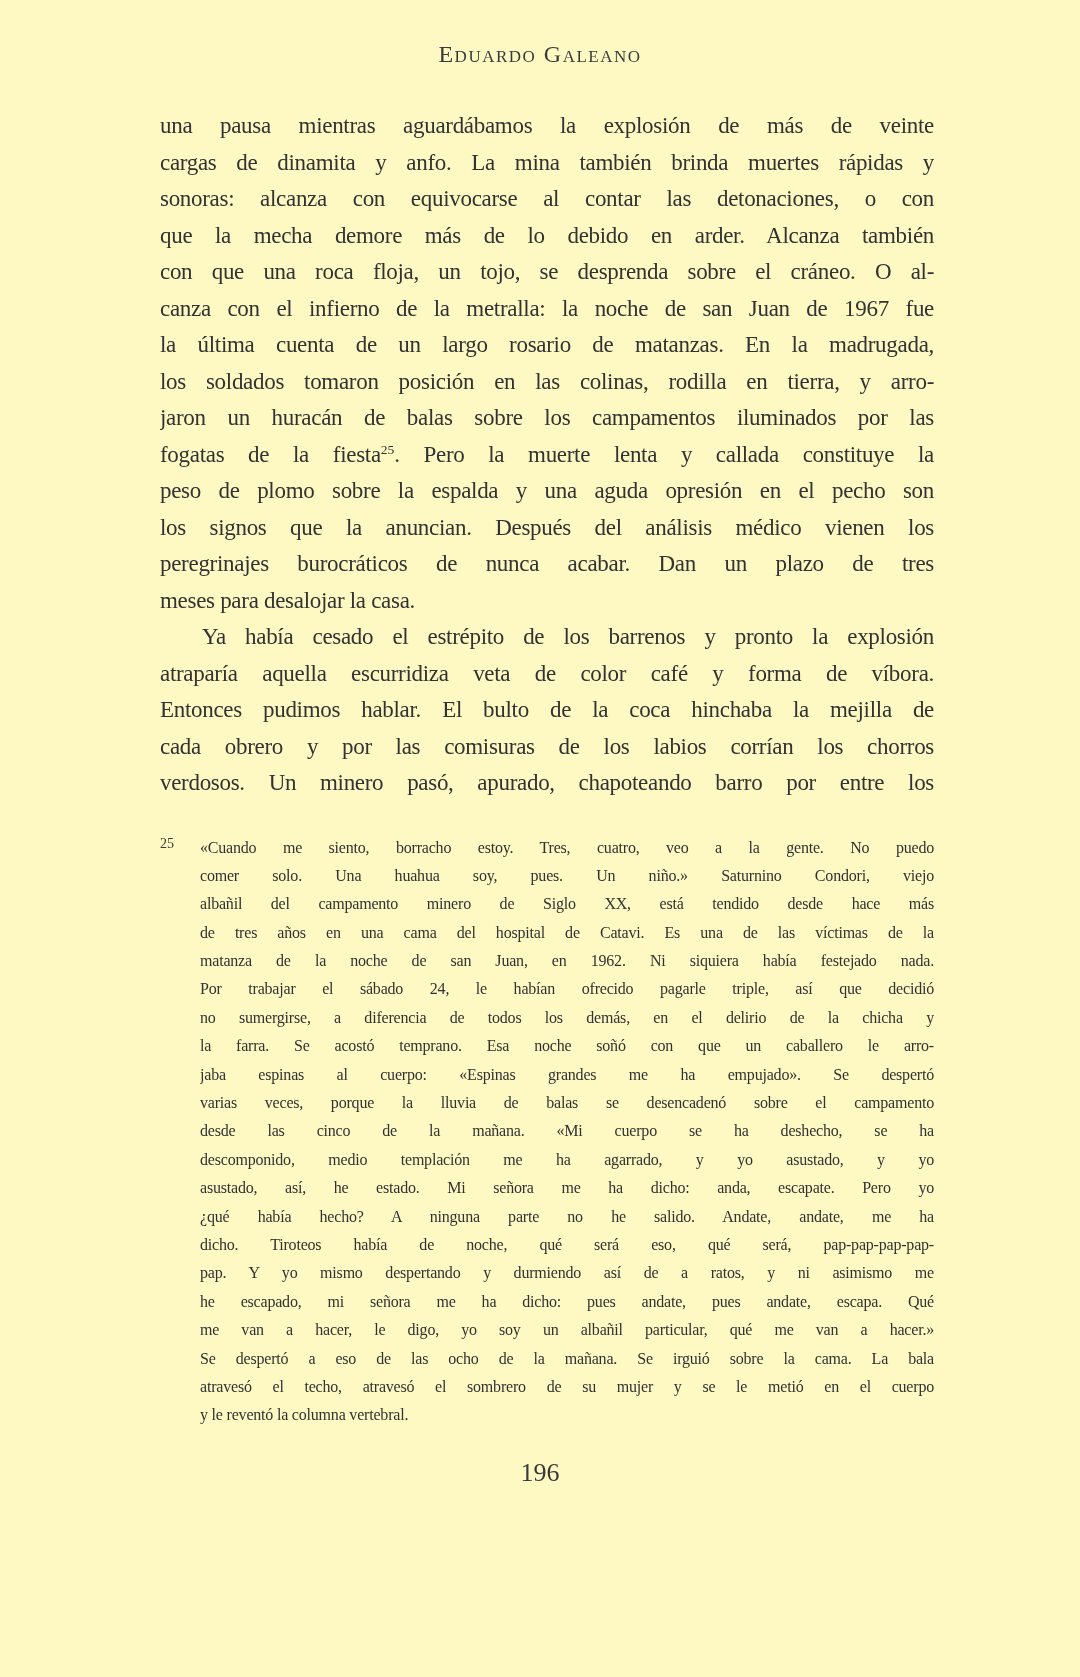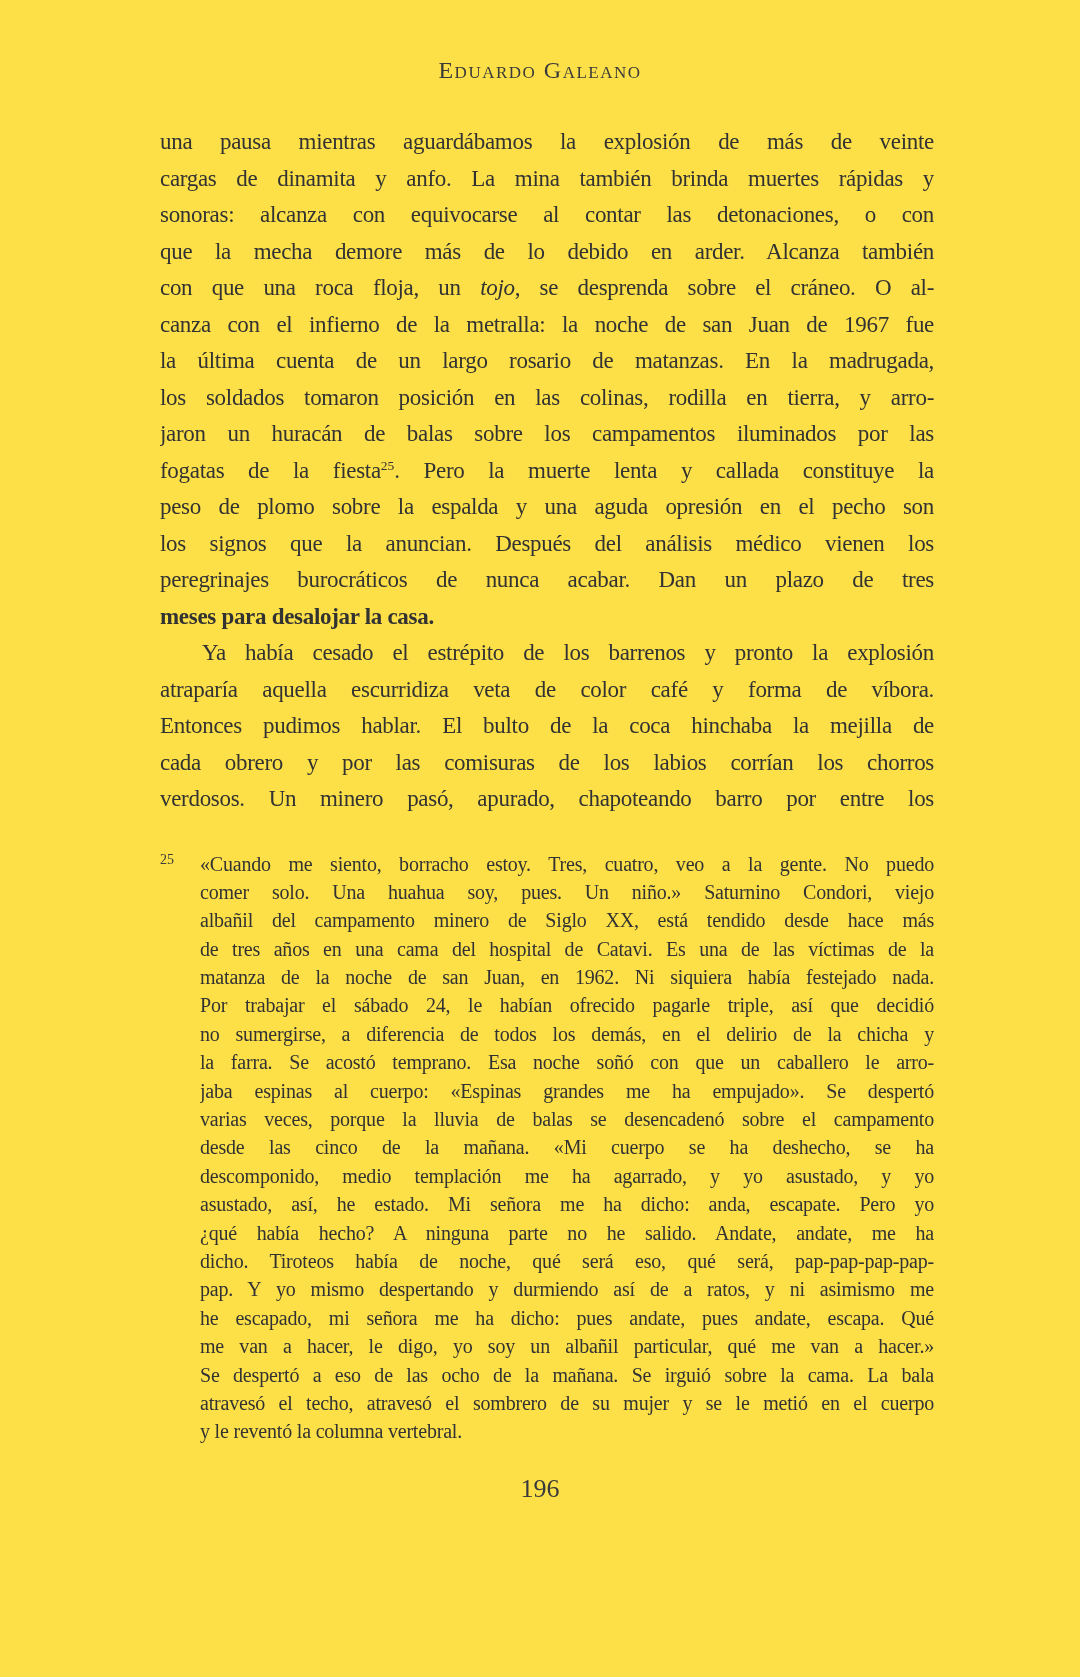--- a/index.html
+++ b/index.html
@@ -3,25 +3,25 @@
 <meta charset="utf-8">
 <style>
   html, body { margin: 0; padding: 0; background: #e9e9e9; }
   * { box-sizing: border-box; }
 
   .page {
     position: relative;
     width: 1080px;
     height: 1677px;
     margin: 0 auto;
-    background: #fde047;
+    background: #fef9c3;
     color: #323232;
     font-family: "Liberation Serif", "DejaVu Serif", serif;
     overflow: hidden;
-    padding-top: 56px;
+    padding-top: 40px;
   }
 
   .running-head {
     text-align: center;
     font-variant: small-caps;
     font-size: 24px;
     line-height: 28px;
     letter-spacing: 1.5px;
     color: #3a3a3a;
   }
@@ -36,27 +36,26 @@
     letter-spacing: -0.3px;
     line-height: 36.5px;
     height: 36.5px;
     text-align: justify;
     text-align-last: justify;
     white-space: normal;
     overflow: hidden;
   }
   .ln.ln-end {
     text-align-last: left;
-    font-weight: bold;
   }
   .ln.indent {
     text-indent: 42px;
   }
 
-  .italic-term { font-style: italic; }
+  .italic-term { }
 
   .fnref {
     font-size: 13.5px;
     letter-spacing: 0;
     line-height: 0;
     position: relative;
     top: -8px;
   }
 
   .footnote {
@@ -66,21 +65,21 @@
     padding-left: 40px;
   }
   .fn-marker {
     position: absolute;
     left: 0;
     top: 2px;
     font-size: 14px;
     color: #3a3a3a;
   }
   .fn-line {
-    font-size: 20px;
+    font-size: 16px;
     letter-spacing: -0.2px;
     line-height: 28.4px;
     height: 28.4px;
     text-align: justify;
     text-align-last: justify;
     overflow: hidden;
   }
   .fn-line.ln-end { text-align-last: left; }
 
   .page-number {

